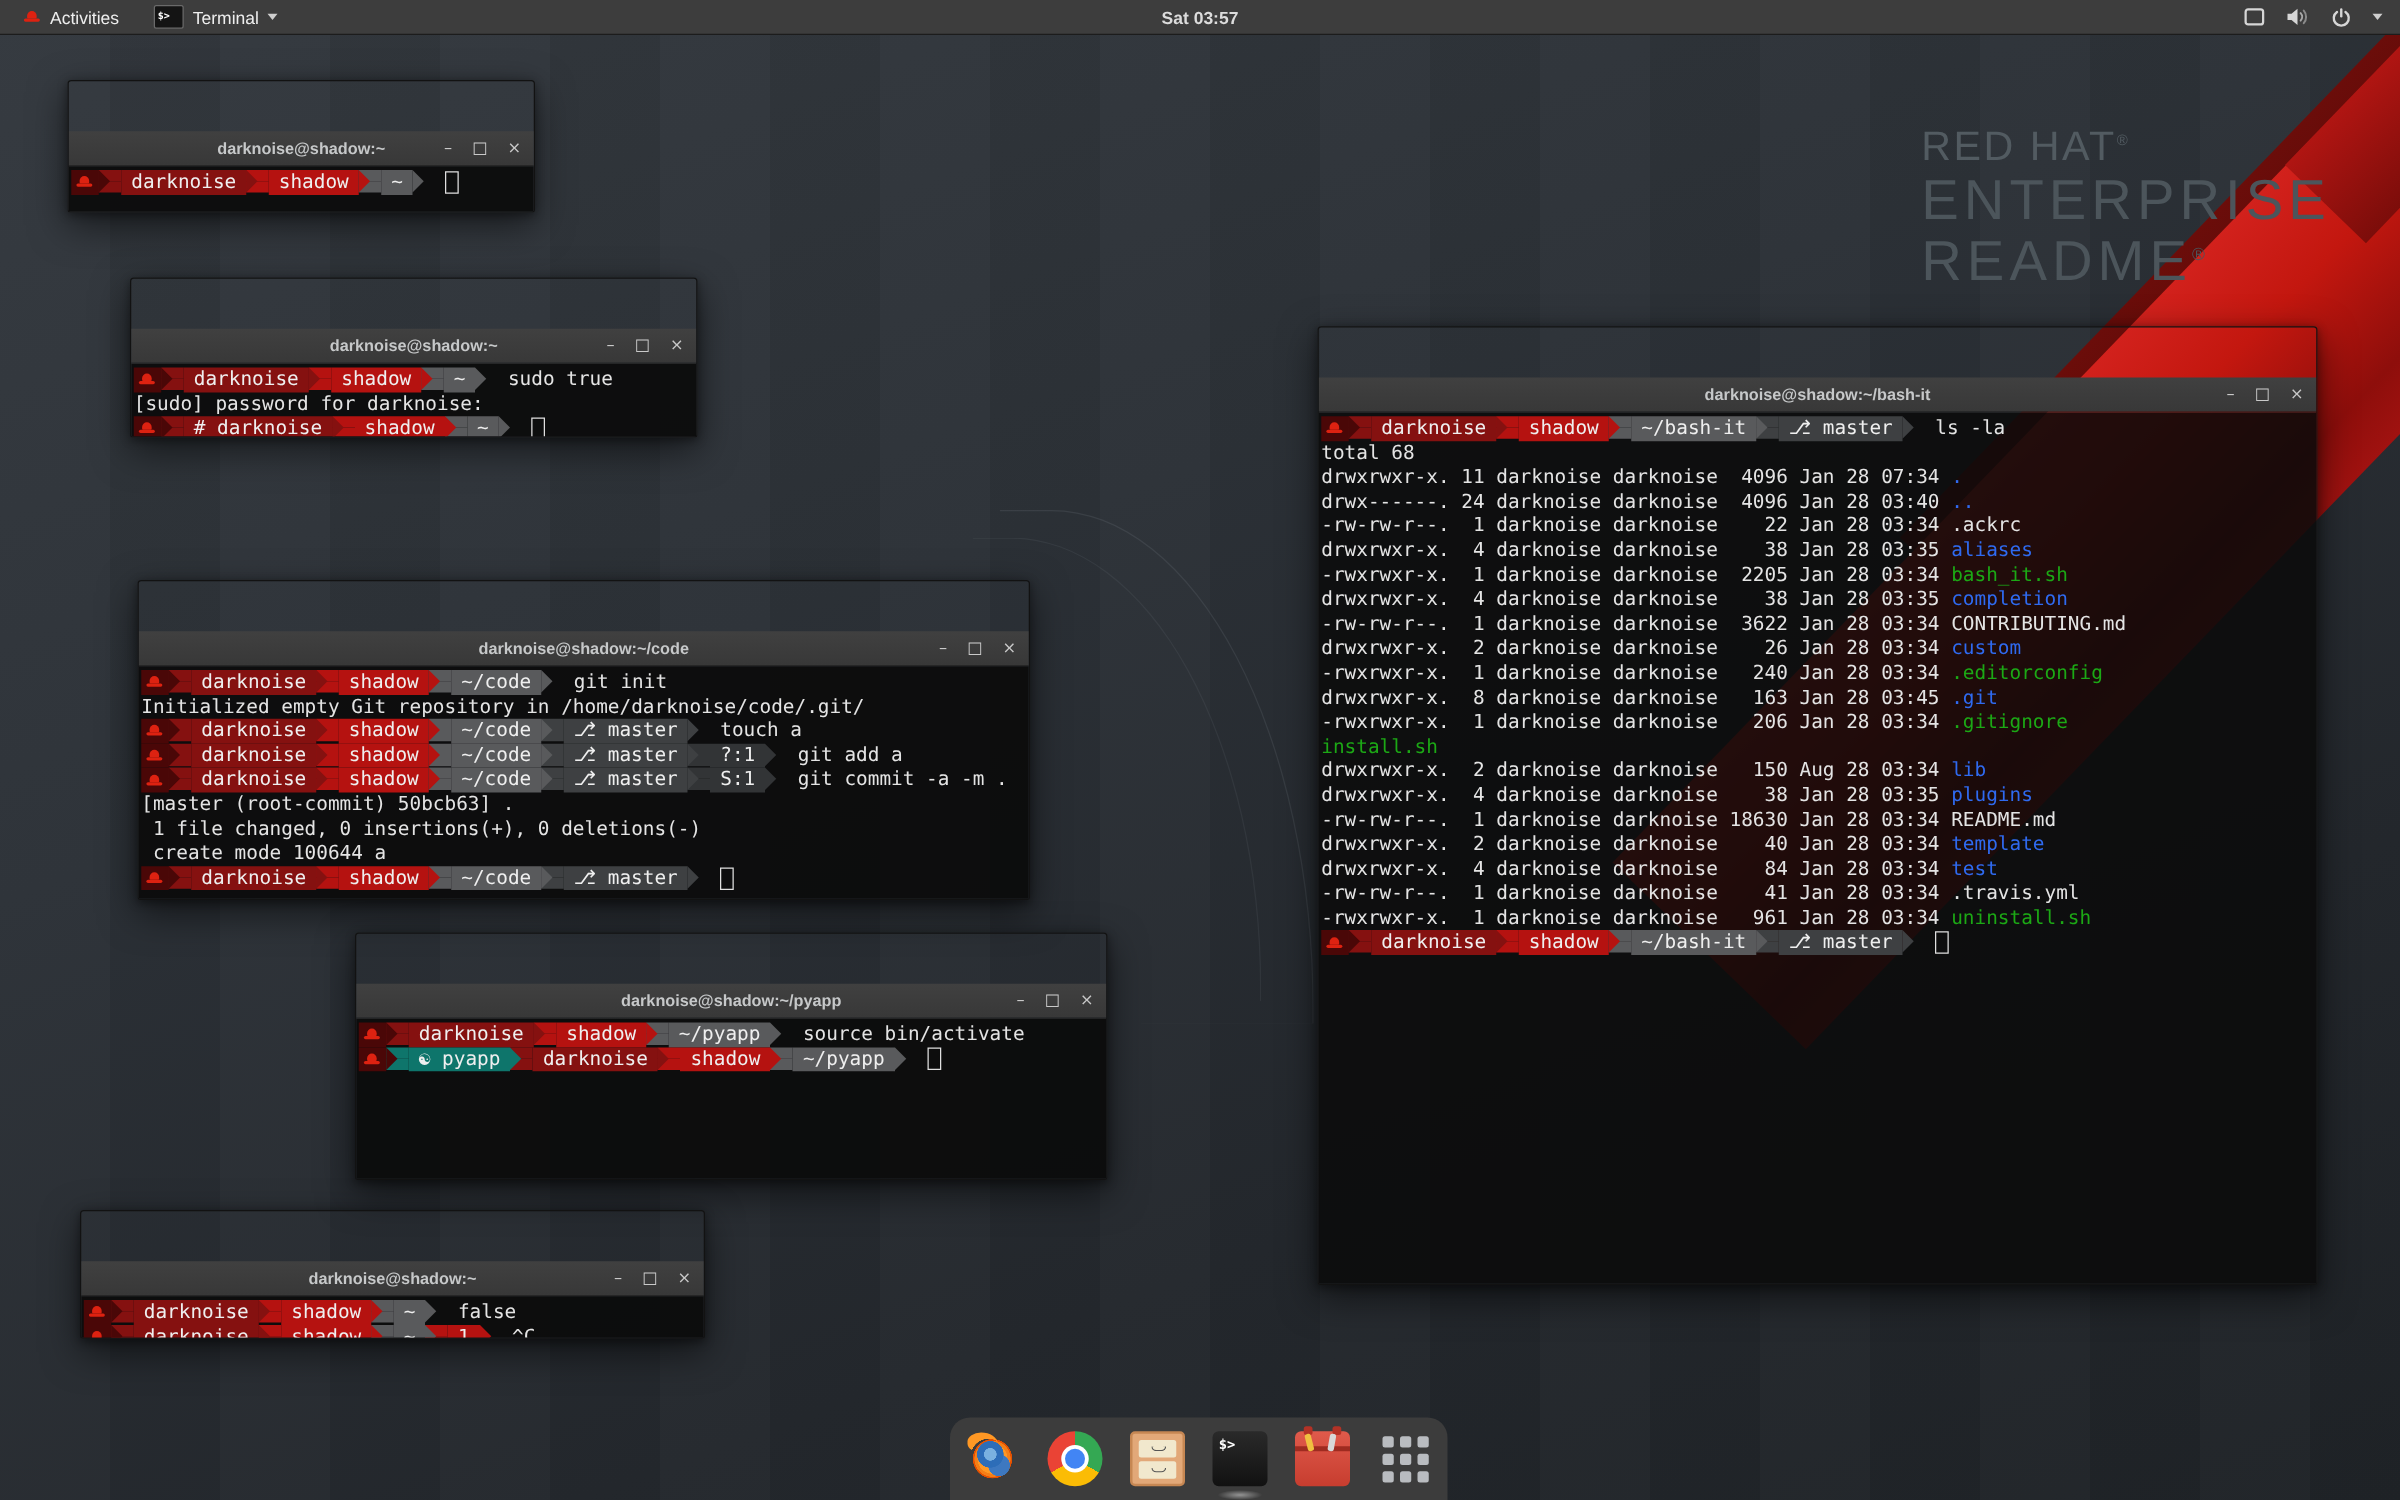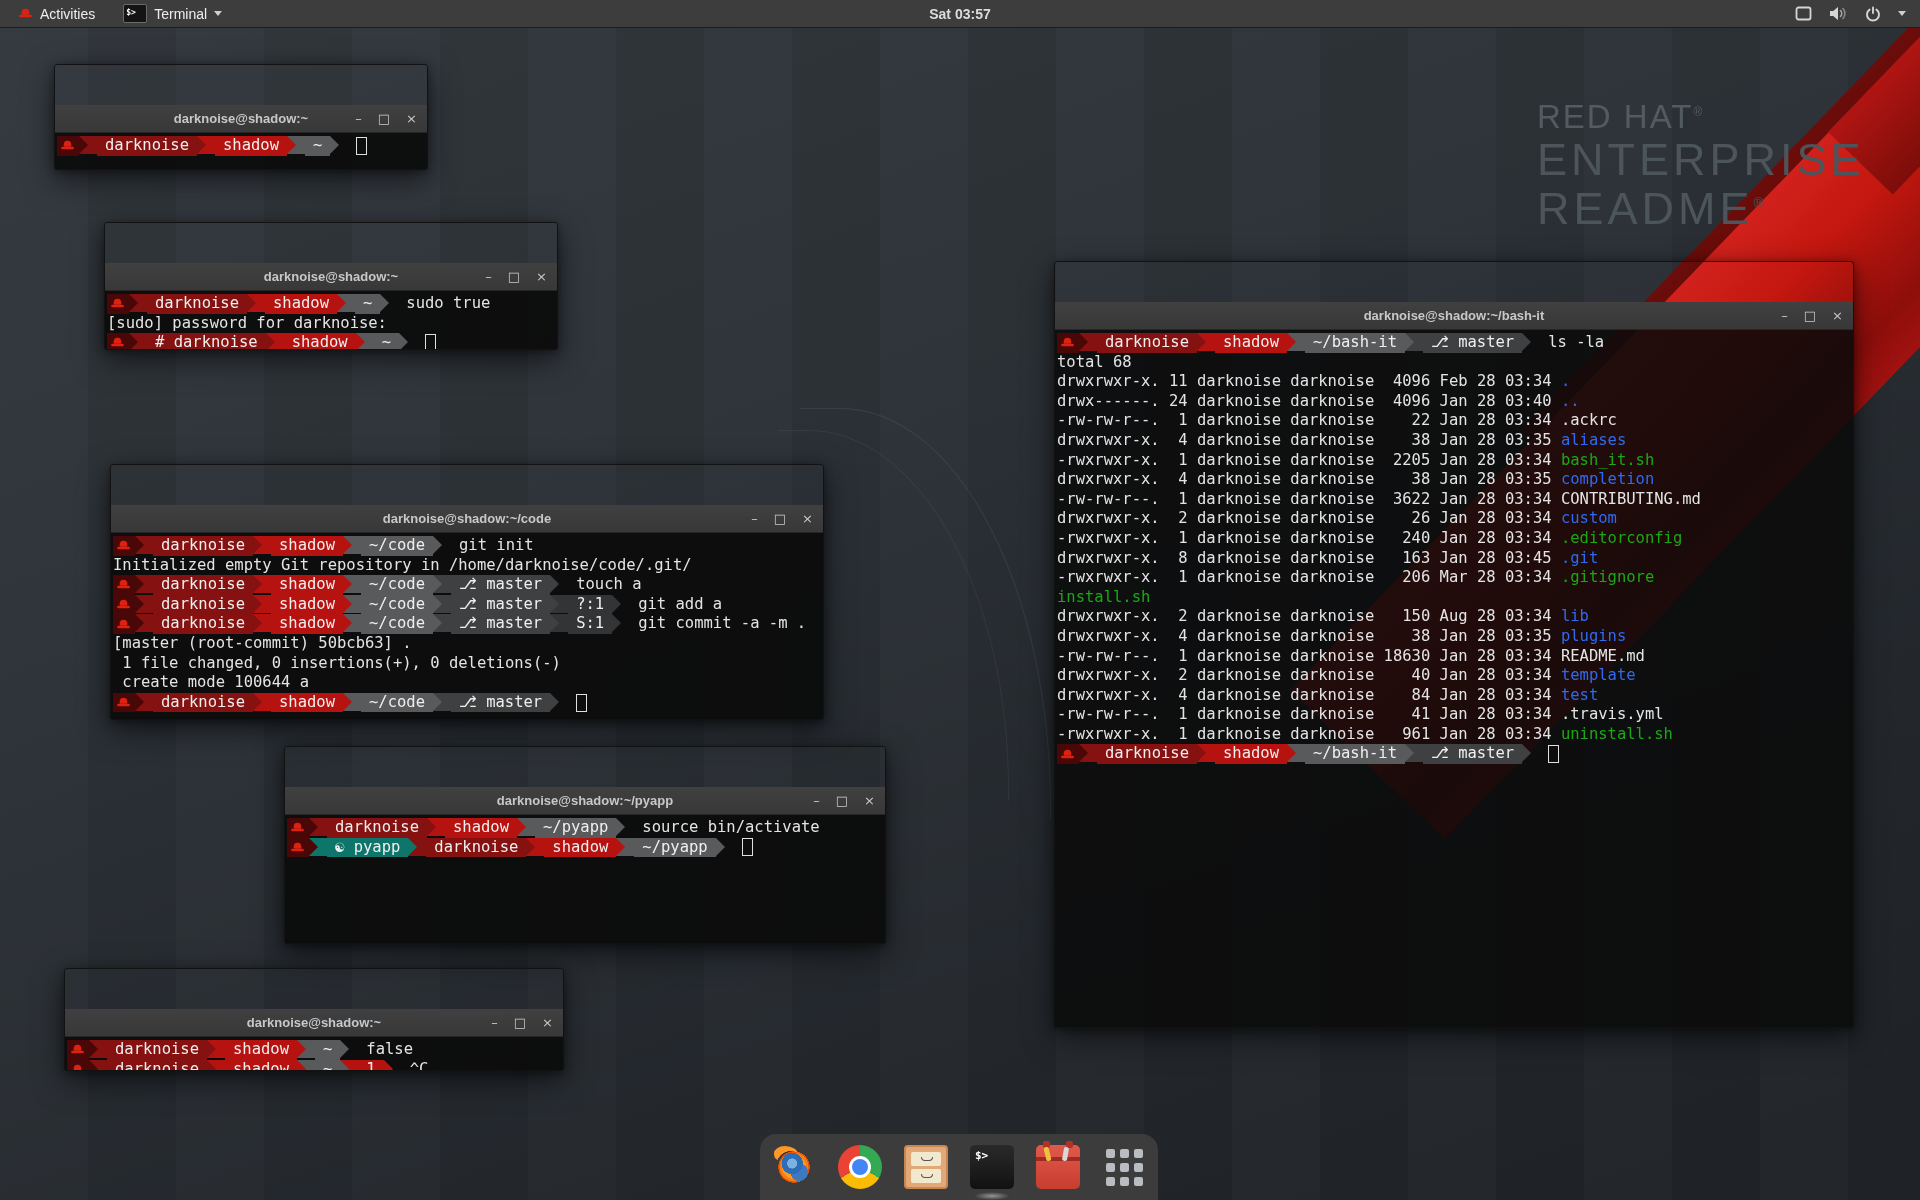--- a/index.html
+++ b/index.html
@@ -202,31 +202,31 @@
           <div class="wtitle">darknoise@shadow:~/bash-it</div>
           <div class="wbtns">
             <span class="wbtn">–</span>
             <span class="wbtn">□</span>
             <span class="wbtn">×</span>
           </div>
         </div>
         <div class="term-body">
           <div class="term-line"><span class="pseg hatseg" style="background: rgb(74, 7, 7);"><span class="hat small"></span></span><span class="arr" style="border-left-color: rgb(74, 7, 7); border-top-color: rgb(133, 17, 16); border-bottom-color: rgb(133, 17, 16);"></span><span class="pseg" style="background: rgb(133, 17, 16);">darknoise</span><span class="arr" style="border-left-color: rgb(133, 17, 16); border-top-color: rgb(181, 18, 16); border-bottom-color: rgb(181, 18, 16);"></span><span class="pseg" style="background: rgb(181, 18, 16);">shadow</span><span class="arr" style="border-left-color: rgb(181, 18, 16); border-top-color: rgb(89, 90, 92); border-bottom-color: rgb(89, 90, 92);"></span><span class="pseg" style="background: rgb(89, 90, 92);">~/bash-it</span><span class="arr" style="border-left-color: rgb(89, 90, 92); border-top-color: rgb(62, 64, 66); border-bottom-color: rgb(62, 64, 66);"></span><span class="pseg" style="background: rgb(62, 64, 66);">⎇ master</span><span class="arr" style="border-left-color: rgb(62, 64, 66); border-top-color: transparent; border-bottom-color: transparent;"></span><span class="cmd">ls -la</span></div>
           <div class="term-line"><span>total 68</span></div>
-          <div class="term-line"><span>drwxrwxr-x. 11 darknoise darknoise  4096 Feb 28 03:34 </span><span class="fname-dir">.</span></div>
+          <div class="term-line"><span>drwxrwxr-x. 11 darknoise darknoise  4096 Jan 28 07:34 </span><span class="fname-dir">.</span></div>
           <div class="term-line"><span>drwx------. 24 darknoise darknoise  4096 Jan 28 03:40 </span><span class="fname-dir">..</span></div>
           <div class="term-line"><span>-rw-rw-r--.  1 darknoise darknoise    22 Jan 28 03:34 </span><span>.ackrc</span></div>
           <div class="term-line"><span>drwxrwxr-x.  4 darknoise darknoise    38 Jan 28 03:35 </span><span class="fname-dir">aliases</span></div>
           <div class="term-line"><span>-rwxrwxr-x.  1 darknoise darknoise  2205 Jan 28 03:34 </span><span class="fname-exe">bash_it.sh</span></div>
           <div class="term-line"><span>drwxrwxr-x.  4 darknoise darknoise    38 Jan 28 03:35 </span><span class="fname-dir">completion</span></div>
           <div class="term-line"><span>-rw-rw-r--.  1 darknoise darknoise  3622 Jan 28 03:34 </span><span>CONTRIBUTING.md</span></div>
           <div class="term-line"><span>drwxrwxr-x.  2 darknoise darknoise    26 Jan 28 03:34 </span><span class="fname-dir">custom</span></div>
           <div class="term-line"><span>-rwxrwxr-x.  1 darknoise darknoise   240 Jan 28 03:34 </span><span class="fname-exe">.editorconfig</span></div>
           <div class="term-line"><span>drwxrwxr-x.  8 darknoise darknoise   163 Jan 28 03:45 </span><span class="fname-dir">.git</span></div>
-          <div class="term-line"><span>-rwxrwxr-x.  1 darknoise darknoise   206 Mar 28 03:34 </span><span class="fname-exe">.gitignore</span></div>
+          <div class="term-line"><span>-rwxrwxr-x.  1 darknoise darknoise   206 Jan 28 03:34 </span><span class="fname-exe">.gitignore</span></div>
           <div class="term-line"><span class="fname-exe">install.sh</span></div>
           <div class="term-line"><span>drwxrwxr-x.  2 darknoise darknoise   150 Aug 28 03:34 </span><span class="fname-dir">lib</span></div>
           <div class="term-line"><span>drwxrwxr-x.  4 darknoise darknoise    38 Jan 28 03:35 </span><span class="fname-dir">plugins</span></div>
           <div class="term-line"><span>-rw-rw-r--.  1 darknoise darknoise 18630 Jan 28 03:34 </span><span>README.md</span></div>
           <div class="term-line"><span>drwxrwxr-x.  2 darknoise darknoise    40 Jan 28 03:34 </span><span class="fname-dir">template</span></div>
           <div class="term-line"><span>drwxrwxr-x.  4 darknoise darknoise    84 Jan 28 03:34 </span><span class="fname-dir">test</span></div>
           <div class="term-line"><span>-rw-rw-r--.  1 darknoise darknoise    41 Jan 28 03:34 </span><span>.travis.yml</span></div>
           <div class="term-line"><span>-rwxrwxr-x.  1 darknoise darknoise   961 Jan 28 03:34 </span><span class="fname-exe">uninstall.sh</span></div>
           <div class="term-line"><span class="pseg hatseg" style="background: rgb(74, 7, 7);"><span class="hat small"></span></span><span class="arr" style="border-left-color: rgb(74, 7, 7); border-top-color: rgb(133, 17, 16); border-bottom-color: rgb(133, 17, 16);"></span><span class="pseg" style="background: rgb(133, 17, 16);">darknoise</span><span class="arr" style="border-left-color: rgb(133, 17, 16); border-top-color: rgb(181, 18, 16); border-bottom-color: rgb(181, 18, 16);"></span><span class="pseg" style="background: rgb(181, 18, 16);">shadow</span><span class="arr" style="border-left-color: rgb(181, 18, 16); border-top-color: rgb(89, 90, 92); border-bottom-color: rgb(89, 90, 92);"></span><span class="pseg" style="background: rgb(89, 90, 92);">~/bash-it</span><span class="arr" style="border-left-color: rgb(89, 90, 92); border-top-color: rgb(62, 64, 66); border-bottom-color: rgb(62, 64, 66);"></span><span class="pseg" style="background: rgb(62, 64, 66);">⎇ master</span><span class="arr" style="border-left-color: rgb(62, 64, 66); border-top-color: transparent; border-bottom-color: transparent;"></span><span class="cur"></span></div>
         </div>

